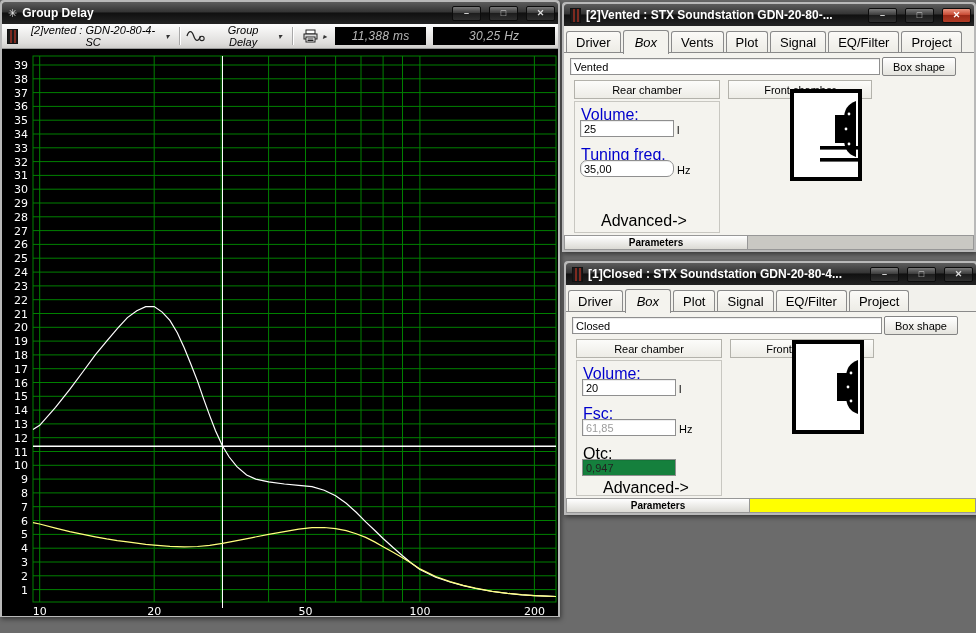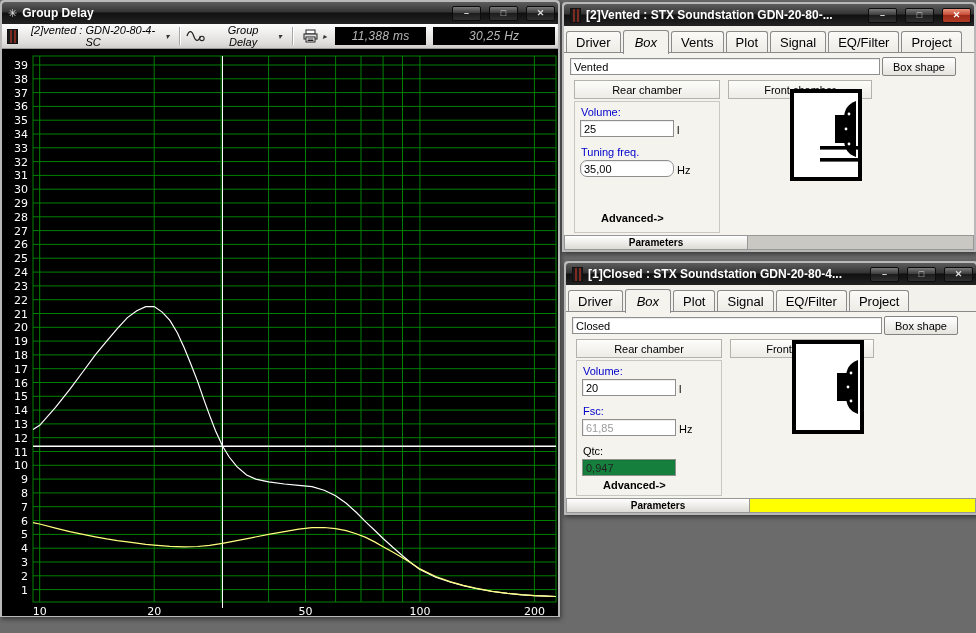--- a/index.html
+++ b/index.html
@@ -89,31 +89,31 @@
     background:linear-gradient(#fcfcfa,#edece6);font:11px "Liberation Sans",sans-serif;cursor:default;
   }
   .chamber-btn.rear{left:10px;width:146px;}
   .chamber-btn.front{left:164px;width:144px;}
   .field-panel{
     position:absolute;left:10px;top:48px;width:146px;
     border:1px solid #c8c7c1;box-sizing:border-box;
   }
   #vented-win .field-panel{height:132px;}
   #closed-win .field-panel{height:136px;}
-  .f-label{position:absolute;left:6px;font-size:11px;color:#0000cc;}
+  .f-label{position:absolute;left:6px;font-size:16px;color:#0000cc;}
   .f-label.black{color:#000;}
   .f-input{
     position:absolute;left:5px;width:86px;height:15px;border:1px solid #8f8f8f;
     background:#fff;font:11px "Liberation Sans",sans-serif;padding:0 3px;
     box-shadow:inset 1px 1px 0 rgba(0,0,0,.07);
   }
   .f-input.dim{color:#9c9c9c;}
   .f-input.ro{background:#15803d;color:#222;}
   .f-unit{position:absolute;left:102px;font-size:11px;color:#000;}
-  .advanced{position:absolute;left:26px;font-size:11px;color:#000;cursor:default;font-weight:bold;}
+  .advanced{position:absolute;left:26px;font-size:16px;color:#000;cursor:default;}
   .box-diagram{position:absolute;left:226px;}
   .param-bar{flex:0 0 15px;display:flex;background:#f2f1ec;}
   .param-tab{
     width:184px;border:1px solid #979797;box-sizing:border-box;
     background:linear-gradient(#ffffff,#dbdad4);
     font-size:10px;font-weight:bold;text-align:center;line-height:13px;cursor:default;
   }
   .param-rest{flex:1;border:1px solid #979797;border-left:none;box-sizing:border-box;background:#c9c8c3;}
 </style>
 </head>

